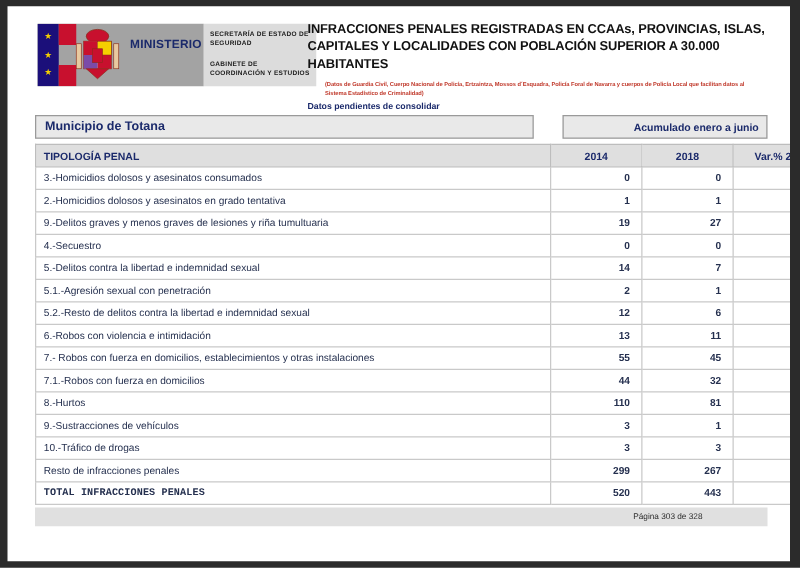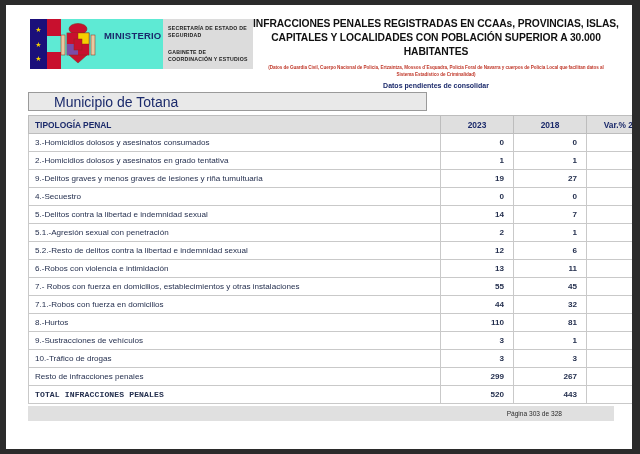--- a/index.html
+++ b/index.html
@@ -34,21 +34,21 @@
     position: absolute;
     left: 24px;
     top: 14px;
     display: flex;
     align-items: stretch;
     height: 50px;
   }
   .flag-block {
     width: 133px;
     height: 50px;
-    background: #5eead4;
+    background: #a3a3a3;
     position: relative;
     display: flex;
     align-items: center;
     overflow: hidden;
   }
   .flag-stripe {
     position: absolute;
     left: 0; top: 0;
     width: 17px;
     height: 50px;
@@ -117,21 +117,21 @@
     letter-spacing: 0.25px;
     line-height: 7px;
     width: 84px;
   }
 
   .title-area {
     position: absolute;
     left: 240px;
     top: 12px;
     width: 380px;
-    text-align: center;
+    text-align: left;
   }
   .main-title {
     font-size: 10.3px;
     font-weight: bold;
     color: #111111;
     line-height: 14px;
     letter-spacing: -0.1px;
   }
   .subnote {
     margin-top: 5px;
@@ -162,23 +162,23 @@
     left: 0; top: 0;
     width: 399px;
     height: 19px;
     background: #E9E9E9;
     border: 1px solid #9a9a9a;
     box-sizing: border-box;
     display: flex;
     align-items: center;
   }
   .muni-box span {
-    padding-left: 25px;
-    font-size: 14px;
-    font-weight: normal;
+    padding-left: 7px;
+    font-size: 10px;
+    font-weight: bold;
     color: #1B2A6B;
   }
   .acum-box {
     position: absolute;
     right: 0; top: 0;
     width: 164px;
     height: 19px;
     background: #E9E9E9;
     border: 1px solid #9a9a9a;
     box-sizing: border-box;
@@ -293,27 +293,30 @@
       <div class="main-title">INFRACCIONES PENALES REGISTRADAS EN CCAAs, PROVINCIAS, ISLAS, CAPITALES Y LOCALIDADES CON POBLACIÓN SUPERIOR A 30.000 HABITANTES</div>
       <div class="subnote">(Datos de Guardia Civil, Cuerpo Nacional de Policía, Ertzaintza, Mossos d´Esquadra, Policía Foral de Navarra y cuerpos de Policía Local que facilitan datos al Sistema Estadístico de Criminalidad)</div>
       <div class="pending">Datos pendientes de consolidar</div>
     </div>
   </div>
 
   <div class="muni-row">
     <div class="muni-box">
       <span>Municipio de Totana</span>
     </div>
+    <div class="acum-box">
+      <span>Acumulado enero a junio</span>
+    </div>
   </div>
 
   <table class="tbl">
     <thead>
       <tr>
         <th class="col-label">TIPOLOGÍA PENAL</th>
-        <th class="col-num">2023</th>
+        <th class="col-num">2014</th>
         <th class="col-num">2018</th>
         <th class="col-var">Var.% 20/19</th>
       </tr>
     </thead>
     <tbody id="tbody">
         <tr>
           <td class="label">3.-Homicidios dolosos y asesinatos consumados</td>
           <td class="num">0</td>
           <td class="num">0</td>
           <td class="var">0,0</td>

